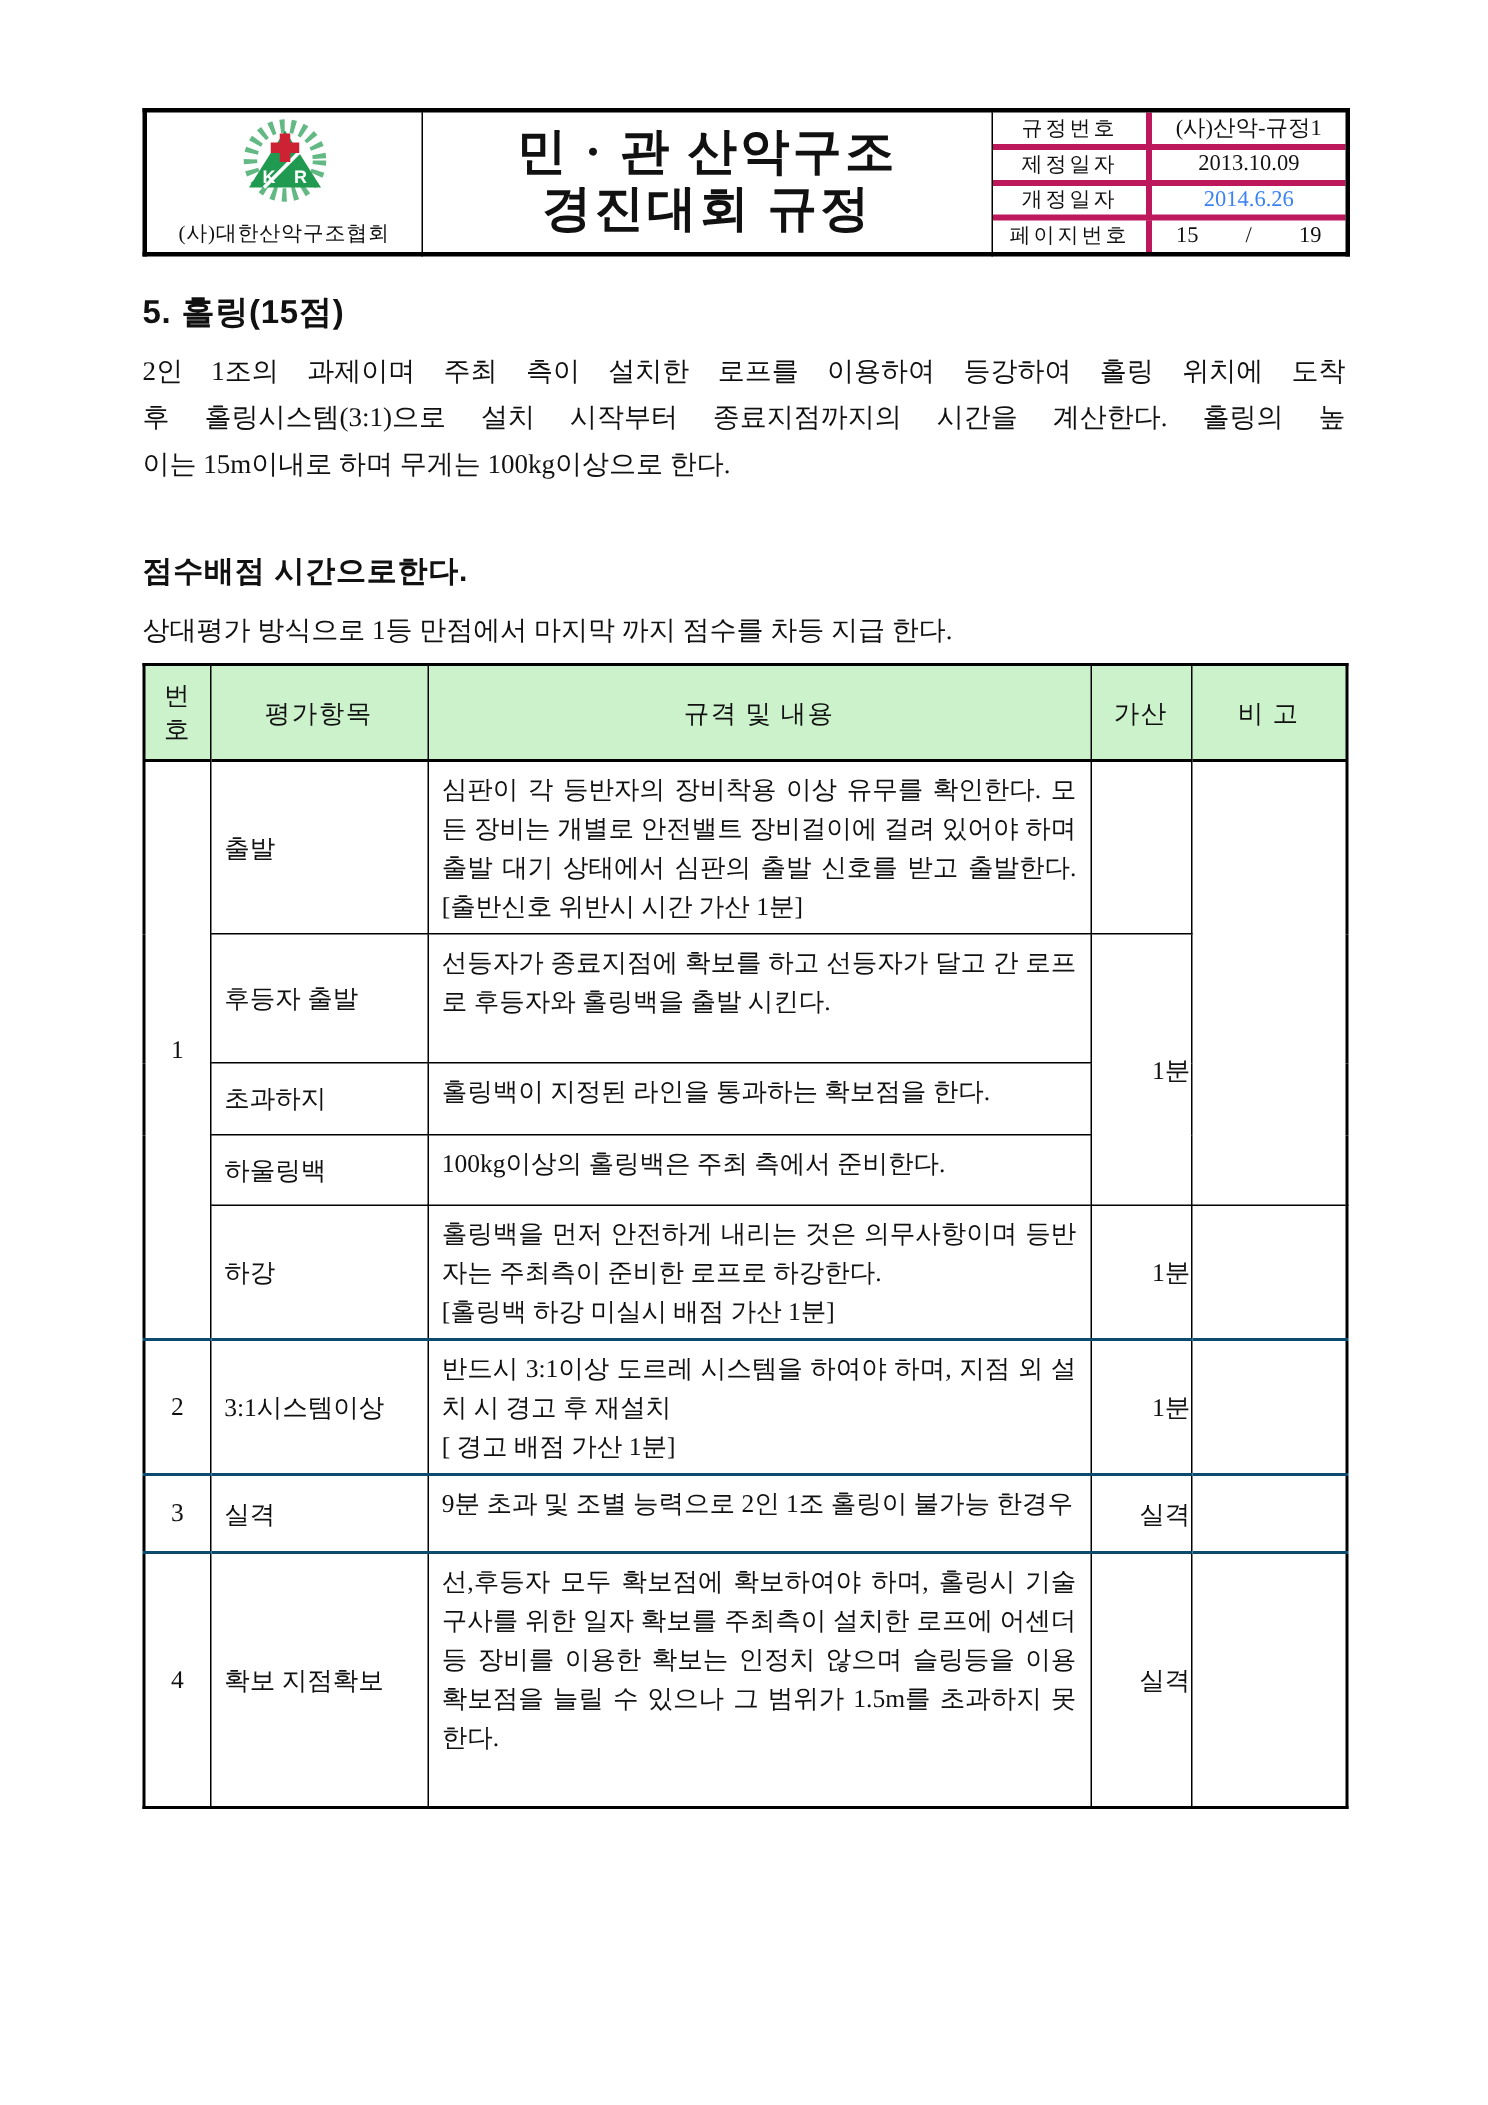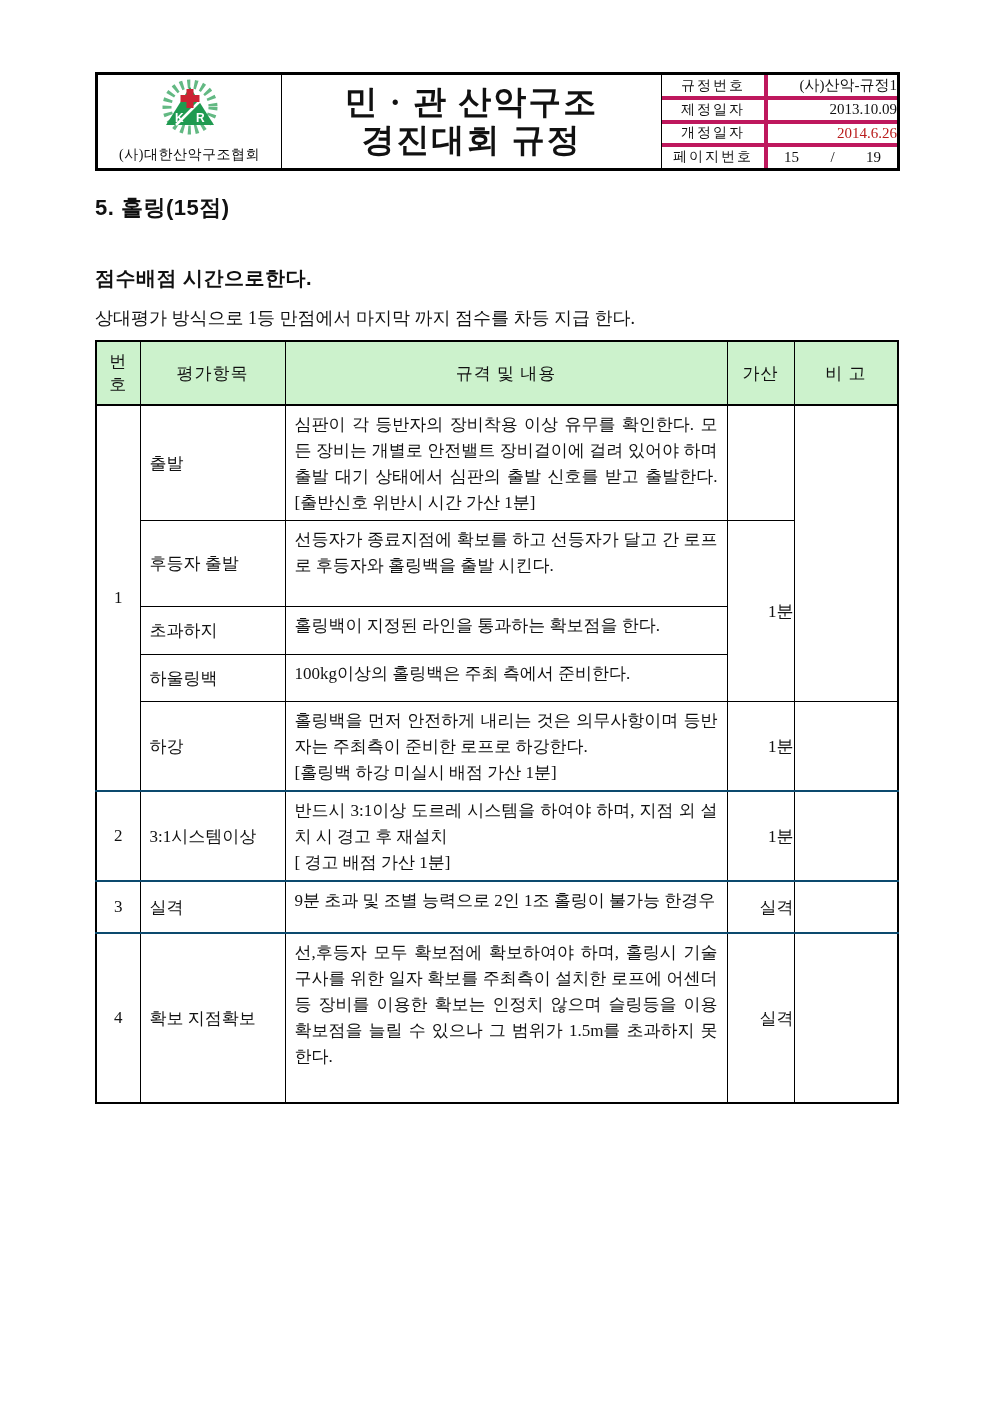--- a/index.html
+++ b/index.html
@@ -19,22 +19,22 @@
   }
   table.hdr td { border:1px solid #000; vertical-align:middle; }
   td.logo-cell { width:185px; text-align:center; padding:3px 2px; }
   td.logo-cell .org { font-size:14px; letter-spacing:0.5px; margin-top:1px; }
   td.title-cell { width:380px; text-align:center; }
   .doc-title { font-weight:bold; font-size:33px; line-height:1.13; letter-spacing:2px; }
   td.info-cell { width:237px; padding:0; }
   table.info { width:100%; height:93px; border-collapse:collapse; table-layout:fixed; }
   table.info td { border:4px solid #be185d; text-align:center; height:23px; }
   table.info td.lbl { width:104px; font-size:14px; letter-spacing:2px; }
-  table.info td.val { font-size:15px;text-align:right; }
-  .blue { color:#b91c1c; }
+  table.info td.val { font-size:15px; }
+  .blue { color:#3b82f6; }
   .page-val { display:flex; justify-content:space-between; padding:0 16px; font-size:15px; }
   table.info tr td { border-left:none; }
   table.info tr td:last-child { border-right:none; }
   table.info tr:first-child td { border-top:none; }
   table.info tr:last-child td { border-bottom:none; }
 
   
   h2.sec {
     font-family:"Liberation Sans", sans-serif;
     font-size:22px; font-weight:bold; margin-top:22px; letter-spacing:0.5px;
@@ -123,20 +123,25 @@
             </td>
           </tr>
         </tbody>
             </table>
       </td>
     </tr>
   </tbody>
     </table>
 
   <h2 class="sec">5. 홀링(15점)</h2>
+  <div class="para">
+    <div class="jline">2인 1조의 과제이며 주최 측이 설치한 로프를 이용하여 등강하여 홀링 위치에 도착</div>
+    <div class="jline">후 홀링시스템(3:1)으로 설치 시작부터 종료지점까지의 시간을 계산한다. 홀링의 높</div>
+    <div>이는 15m이내로 하며 무게는 100kg이상으로 한다.</div>
+  </div>
 
   <h3 class="sub">점수배점 시간으로한다.</h3>
   <div class="para2">상대평가 방식으로 1등 만점에서 마지막 까지 점수를 차등 지급 한다.</div>
 
   <table class="main">
     <colgroup>
       <col style="width:44px">
         <col style="width:145px">
         <col style="width:442px">
       <col style="width:67px">

